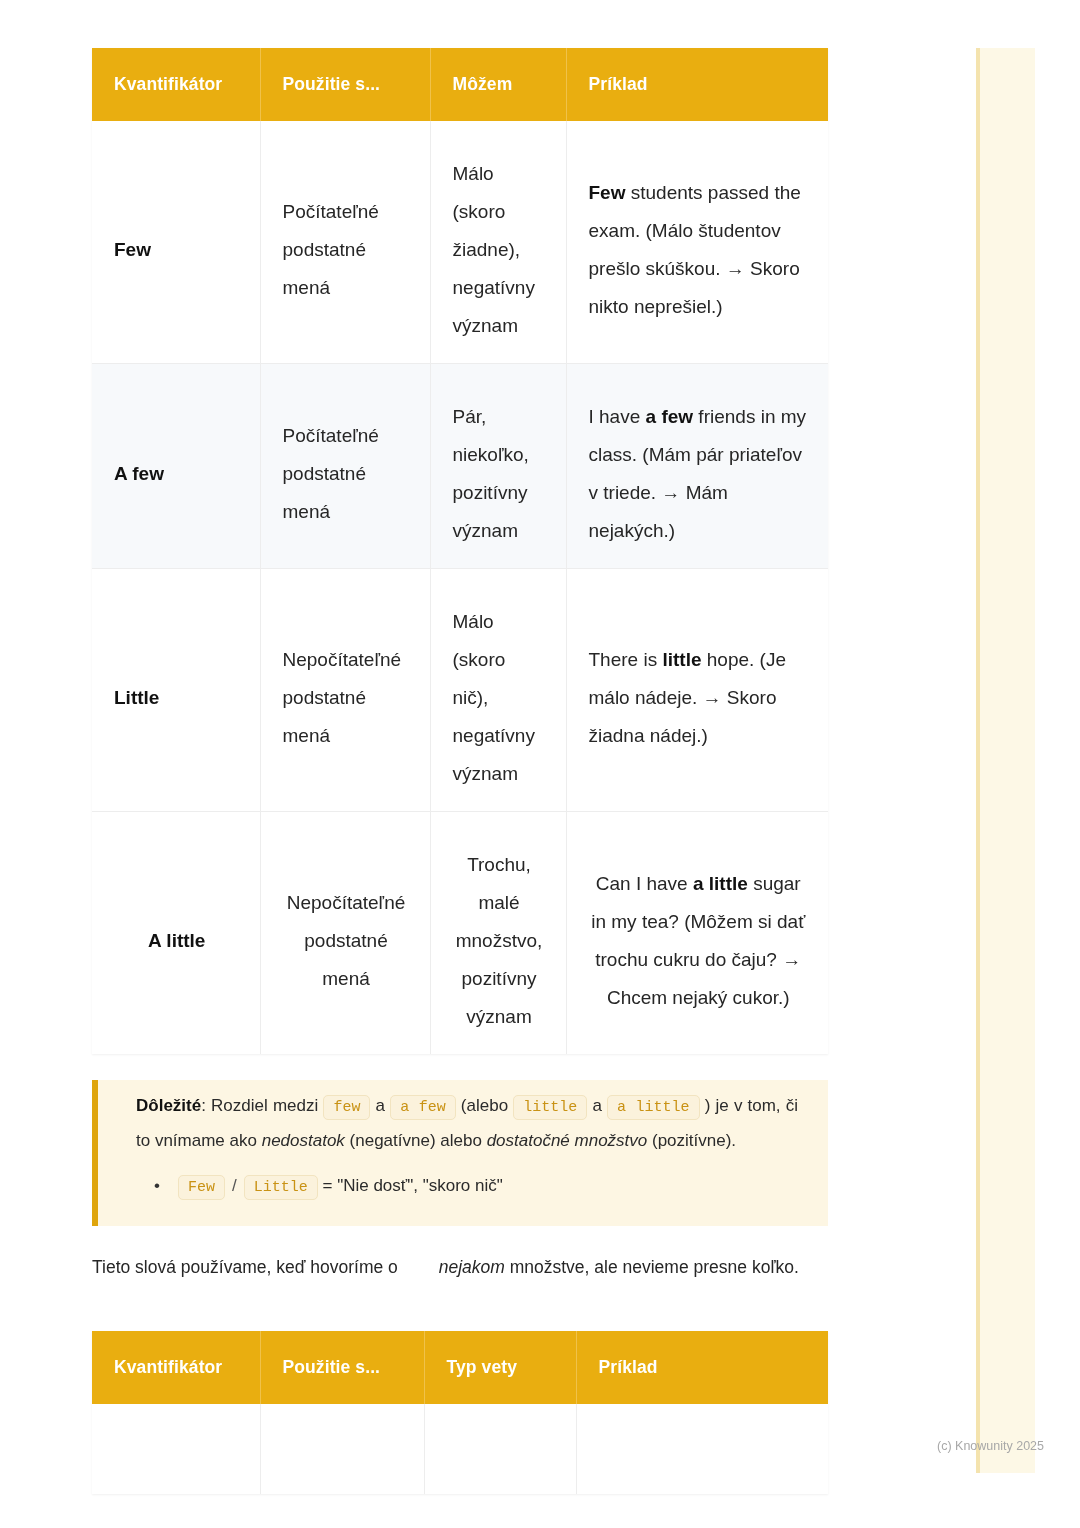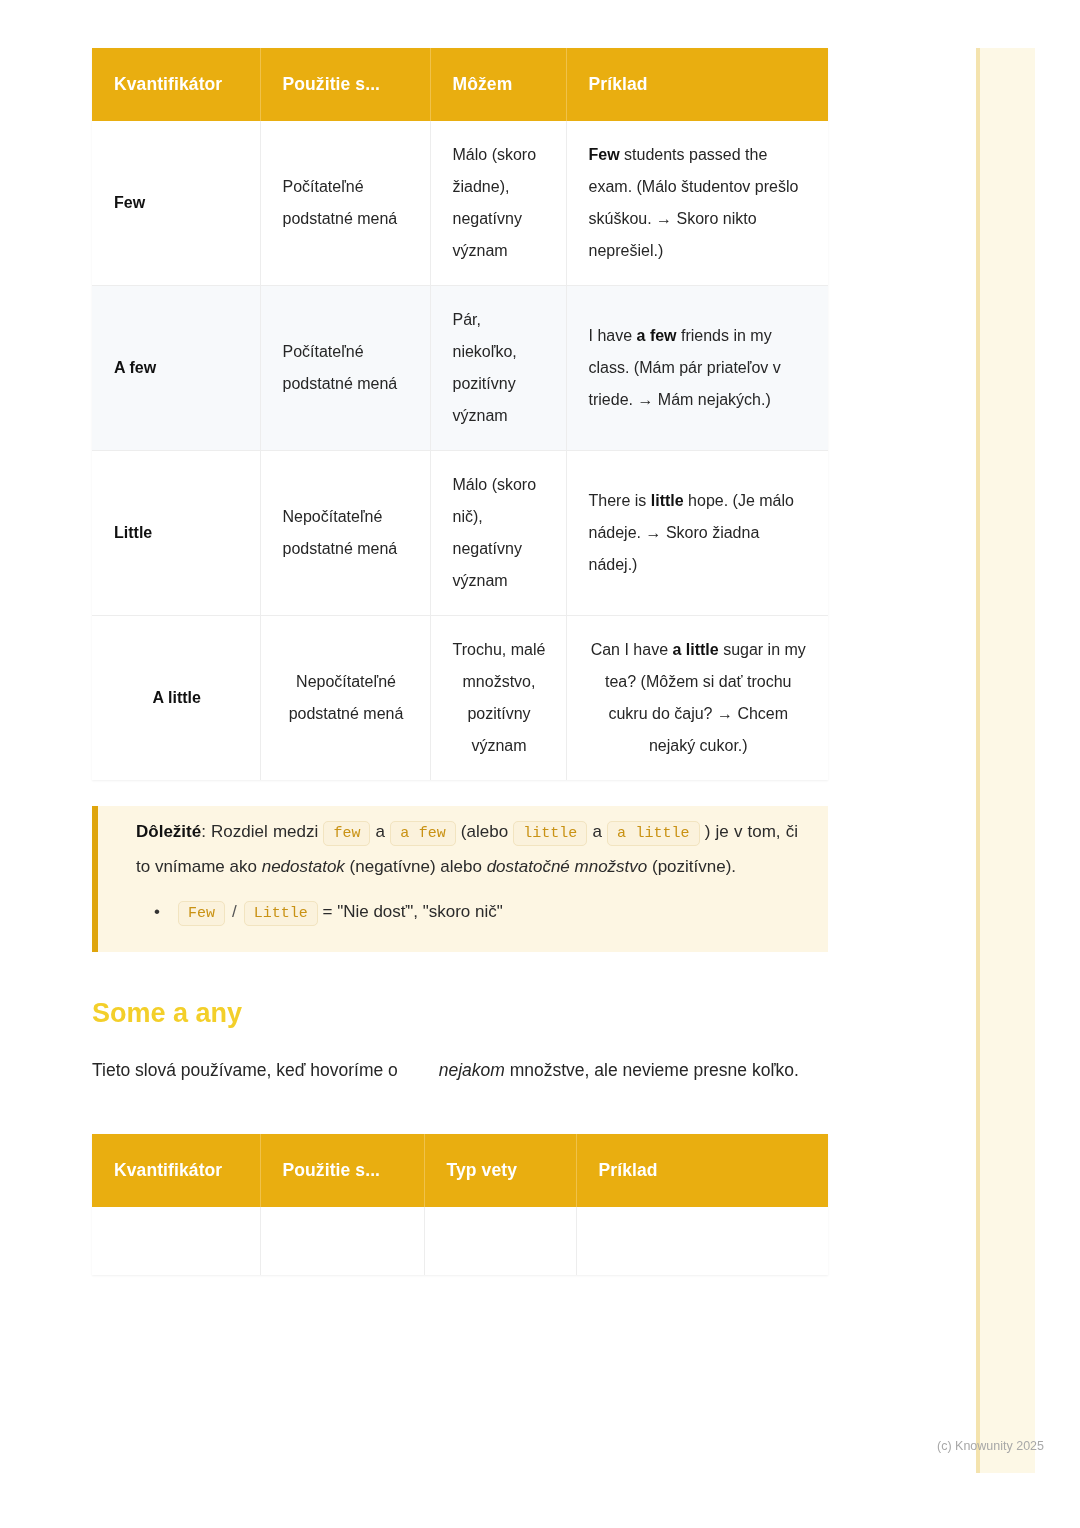--- a/index.html
+++ b/index.html
@@ -58,23 +58,23 @@
     font-weight: bold;
     text-align: left;
     padding: 26px 20px 26px 22px;
     border-right: 1px solid #F0C24A;
     vertical-align: middle;
     letter-spacing: 0.1px;
   }
   table.qtable thead th:last-child { border-right: none; }
 
   table.qtable tbody td {
-    font-size: 16px;
+    font-size: 19px;
     color: #262626;
-    padding: 18px 20px 18px 22px;
+    padding: 34px 20px 18px 22px;
     border-right: 1px solid #EDEDED;
     border-bottom: 1px solid #EDEDED;
     vertical-align: middle;
     line-height: 2.0;
   }
   table.qtable tbody td:last-child { border-right: none; }
   table.qtable tbody tr:last-child td { border-bottom: none; text-align: center; }
   table.qtable tbody tr.alt td { background: #F7F9FB; }
   table.qtable tbody td.qname { font-weight: bold; color: #111111; }
   table.qtable tbody td b { font-weight: bold; color: #111111; }
@@ -213,21 +213,20 @@
     </table>
 
     <div class="callout">
       <p class="lead"><b>Dôležité</b><span>:</span><span> Rozdiel medzi </span><code class="inline">few</code><span> a </span><code class="inline">a few</code><span> (alebo </span><code class="inline">little</code><span> a </span><code class="inline">a little</code><span> ) je v tom, či to vnímame ako </span><i>nedostatok</i><span> (negatívne) alebo </span><i>dostatočné množstvo</i><span> (pozitívne).</span></p>
 
       <ul>
         <li><code class="inline">Few</code><span class="sep">/</span><code class="inline">Little</code> <span>= "Nie dosť", "skoro nič"</span></li>
       </ul>
     </div>
 
-    <h2 class="section-title">Some a any</h2>
     <p class="body-text"><span>Tieto slová používame, keď hovoríme o </span><i>nejakom</i><span> množstve, ale nevieme presne koľko.</span></p>
 
     <div class="table2-wrap">
       <table class="qtable t2">
         <colgroup>
             <col class="c1">
             <col class="c2">
             <col class="c3">
             <col class="c4">
           </colgroup>

